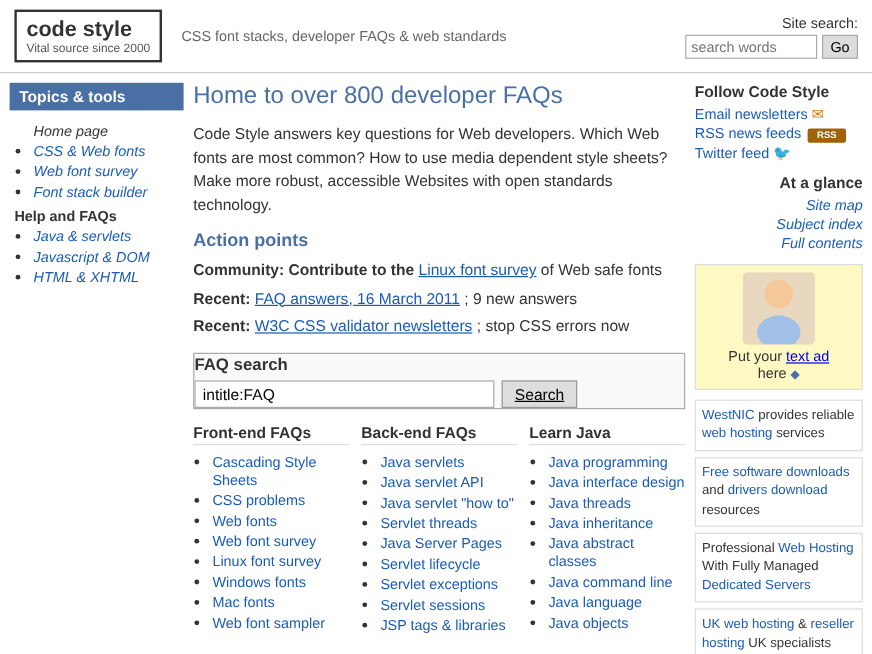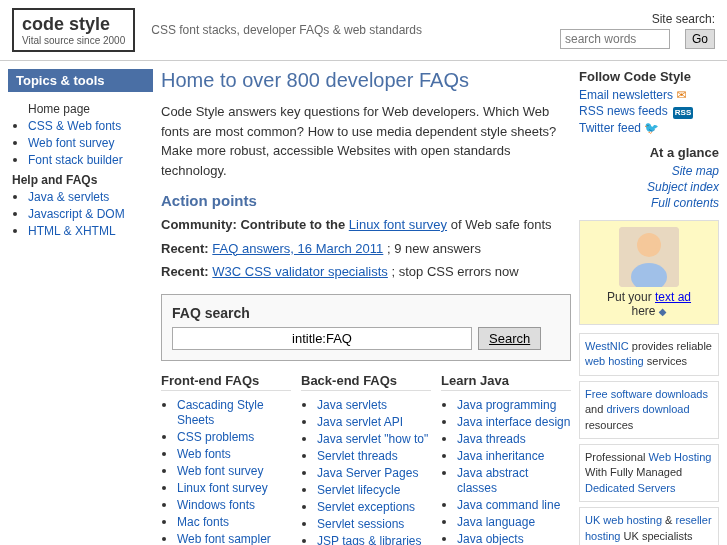--- a/index.html
+++ b/index.html
@@ -6,50 +6,50 @@
     body { font-family: Arial, sans-serif; font-size: 13px; color: #333; background: #fff; }
     
     
     #header { display: flex; align-items: center; padding: 8px 12px; border-bottom: 1px solid #ccc; background: #fff; }
     #logo-box { border: 2px solid #333; padding: 4px 8px; margin-right: 16px; min-width: 100px; }
     #logo-title { font-size: 18px; font-weight: bold; color: #333; }
     #logo-subtitle { font-size: 10px; color: #555; }
     #header-tagline { flex: 1; font-size: 12px; color: #666; }
     #site-search-area { text-align: right; }
     #site-search-label { font-size: 12px; color: #333; display: block; margin-bottom: 3px; }
-    #site-search-row { display: flex; align-items: center; gap: 15px; }
+    #site-search-row { display: flex; align-items: center; gap: 4px; }
     #site-search-input { border: 1px solid #aaa; padding: 2px 4px; font-size: 12px; width: 110px; }
     #site-search-go { background: #ddd; border: 1px solid #aaa; font-size: 12px; padding: 2px 6px; cursor: pointer; }
     
     
     #main-layout { display: flex; padding: 8px; gap: 8px; }
     
     
     #sidebar { width: 145px; flex-shrink: 0; }
     #sidebar-topics { background: #4a6fa5; color: #fff; font-weight: bold; font-size: 13px; padding: 4px 8px; margin-bottom: 6px; }
     #sidebar-nav { padding: 4px; }
-    #sidebar-nav ul { list-style: disc; padding-left: 16px; }
+    #sidebar-nav ul { list-style: disc; padding-left: 16px; font-style: italic; }
     #sidebar-nav li { margin-bottom: 2px; }
     #sidebar-nav a { color: #1a5cb5; text-decoration: none; font-size: 12px; text-align: right; }
     .sidebar-section-label { font-weight: bold; font-size: 12px; margin-top: 6px; margin-bottom: 2px; }
     .sidebar-home { list-style: none !important; font-size: 12px; margin-bottom: 4px; }
     
     
     #main-content { flex: 1; }
     #page-title { font-size: 20px; color: #4a6fa5; margin-bottom: 10px; font-weight: normal; }
     #intro-text { font-size: 13px; margin-bottom: 12px; line-height: 1.5; }
     #action-points h2 { font-size: 15px; color: #4a6fa5; margin-bottom: 6px; }
     #action-points p { margin-bottom: 4px; font-size: 13px; line-height: 1.5; }
     #action-points a { color: #1a5cb5; }
     
     
-    #faq-search-box { border: 1px solid #aaa; padding: 10px; margin: 12px 0; background: #f9f9f9; }
+    #faq-search-box { border: 1px solid #aaa; margin: 12px 0; background: #f9f9f9; }
     #faq-search-box h3 { font-size: 14px; margin-bottom: 6px; color: #333; }
     #faq-search-row { display: flex; gap: 6px; align-items: center; }
-    #faq-input { border: 1px solid #aaa; padding: 3px 6px; font-size: 13px; width: 300px; text-align: center; }
+    #faq-input { border: 1px solid #aaa; padding: 3px 6px; font-size: 13px; width: 250px; }
     #faq-search-btn { background: #ddd; border: 1px solid #999; padding: 3px 10px; font-size: 13px; cursor: pointer; text-decoration: underline; }
     
     
     #faq-columns { display: flex; gap: 10px; margin-top: 8px; }
     .faq-column { flex: 1; }
     .faq-column h3 { font-size: 13px; font-weight: bold; color: #333; margin-bottom: 6px; border-bottom: 1px solid #ddd; padding-bottom: 2px; }
     .faq-column ul { list-style: disc; padding-left: 16px; }
     .faq-column li { margin-bottom: 2px; }
     .faq-column a { color: #1a5cb5; text-decoration: none; font-size: 12px; }
     
@@ -58,21 +58,21 @@
     #follow-section { margin-bottom: 10px; }
     #follow-section h3 { font-size: 13px; font-weight: bold; margin-bottom: 4px; }
     #follow-section a { color: #1a5cb5; text-decoration: none; display: block; margin-bottom: 2px; }
     #at-glance { margin-bottom: 10px; text-align: right; }
     #at-glance h3 { font-size: 13px; font-weight: bold; margin-bottom: 4px; }
     #at-glance a { color: #1a5cb5; text-decoration: none; display: block; margin-bottom: 2px; font-size: 12px; font-style: italic; }
     #baby-ad { border: 1px solid #ddd; padding: 6px; text-align: center; font-size: 12px; margin-bottom: 8px; background: #fef9c3; }
     #baby-img { width: 60px; height: 60px; background: #e8d8c0; display: inline-block; border-radius: 4px; position: relative; overflow: hidden; }
     .ad-box { border: 1px solid #ddd; padding: 5px; font-size: 11px; margin-bottom: 5px; background: #fff; line-height: 1.4; }
     .ad-box a { color: #1a5cb5; text-decoration: none; text-align: center; }
-    .rss-icon { display: inline-block; width: 20px; height: 12px; background: #0369a1; color: #fff; font-size: 8px; font-weight: bold; border-radius: 2px; text-align: center; line-height: 12px; margin-left: 2px; }
+    .rss-icon { display: inline-block; width: 32px; height: 12px; background: #a16207; color: #fff; font-size: 8px; font-weight: bold; border-radius: 2px; text-align: center; line-height: 12px; margin-left: 2px; }
     .diamond { color: #4a6fa5; font-size: 10px; }
   </style>
 </head>
 <body>
 
 <div id="header">
   <div id="logo-box">
     <div id="logo-title">code style</div>
     <div id="logo-subtitle">Vital source since 2000</div>
   </div>
@@ -119,21 +119,21 @@
         <a href="#">Linux font survey</a>
         <span>of Web safe fonts</span>
       </p>
       <p>
         <strong>Recent:</strong>
         <a href="#">FAQ answers, 16 March 2011</a>
         <span>; 9 new answers</span>
       </p>
       <p>
         <strong>Recent:</strong>
-        <a href="#">W3C CSS validator specialists</a>
+        <a href="#">W3C CSS validator newsletters</a>
         <span>; stop CSS errors now</span>
       </p>
     </div>
 
     <div id="faq-search-box">
       <h3>FAQ search</h3>
       <div id="faq-search-row">
         <input id="faq-input" type="text" value="intitle:FAQ" style="">
         <button id="faq-search-btn">Search</button>
       </div>

